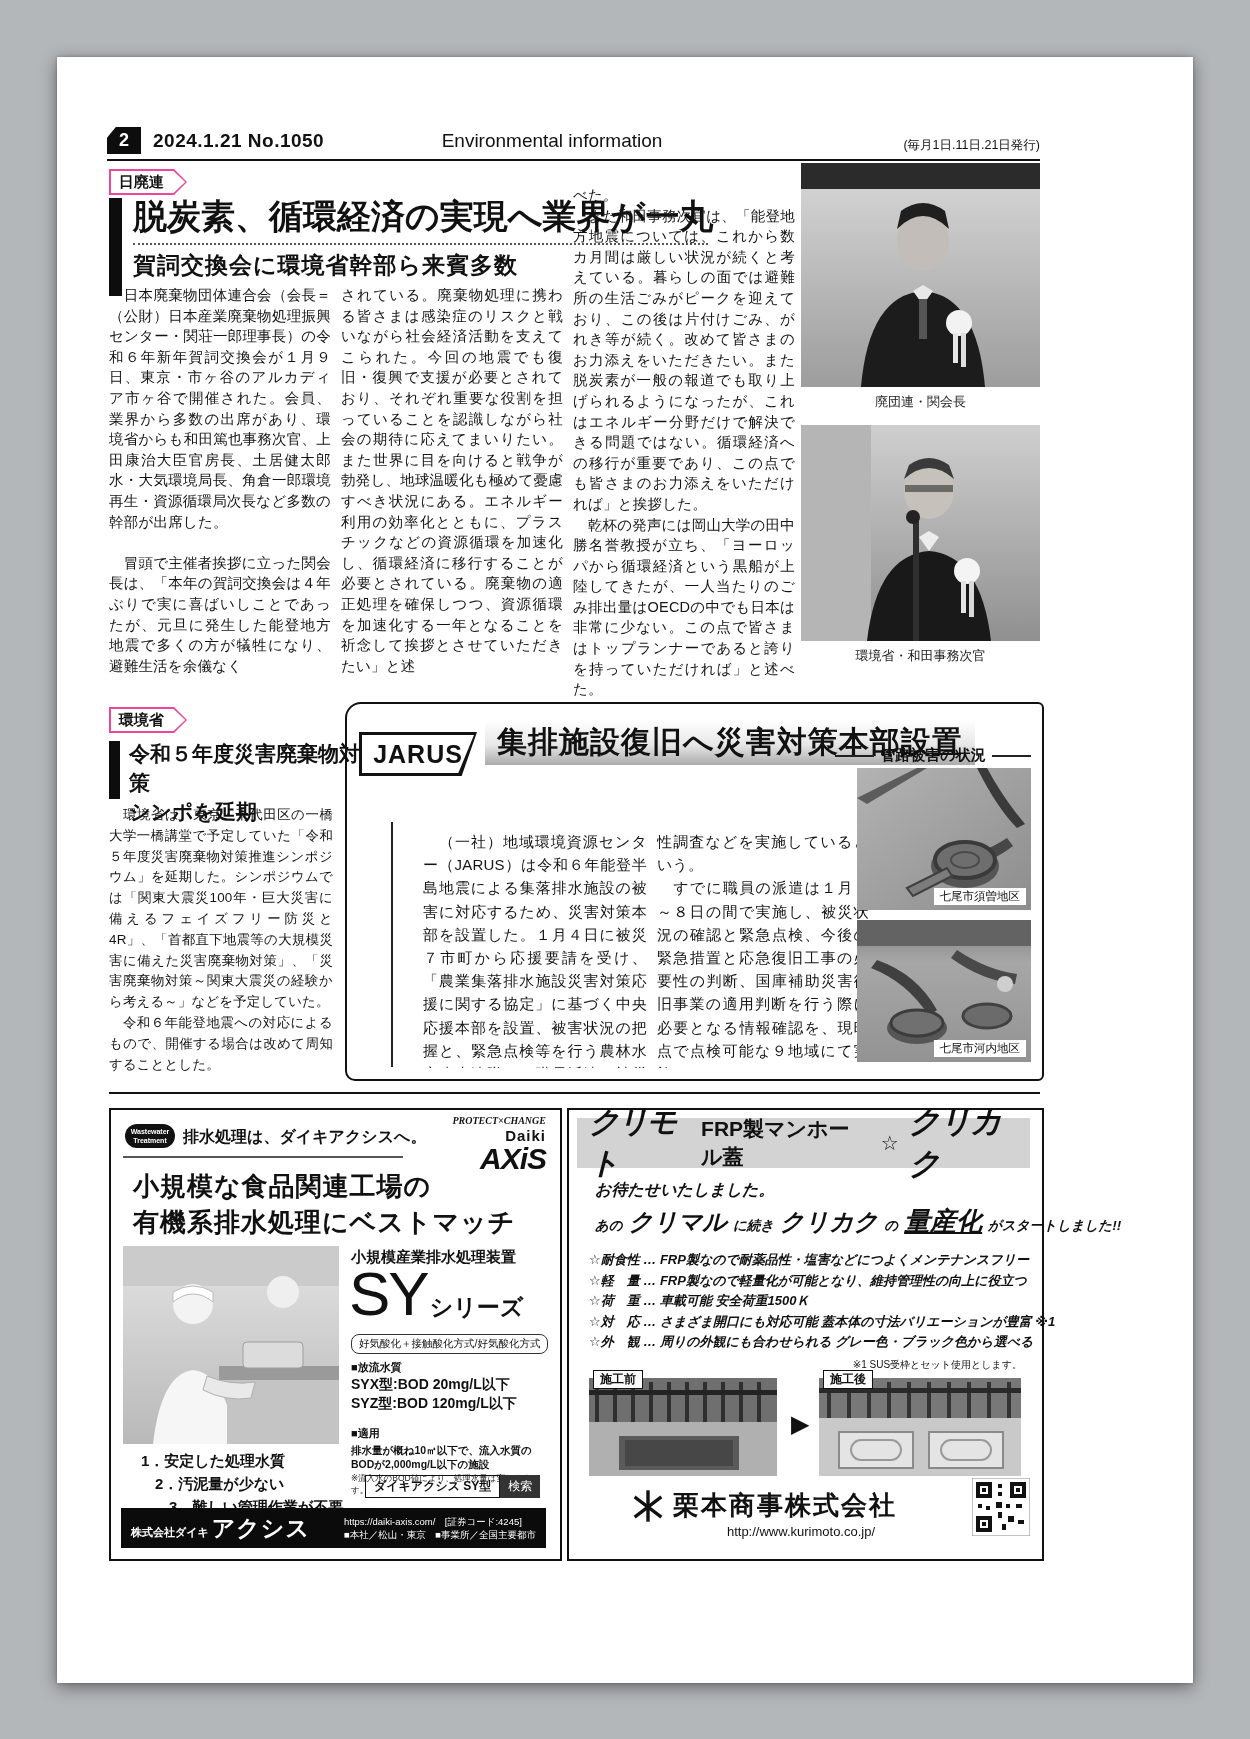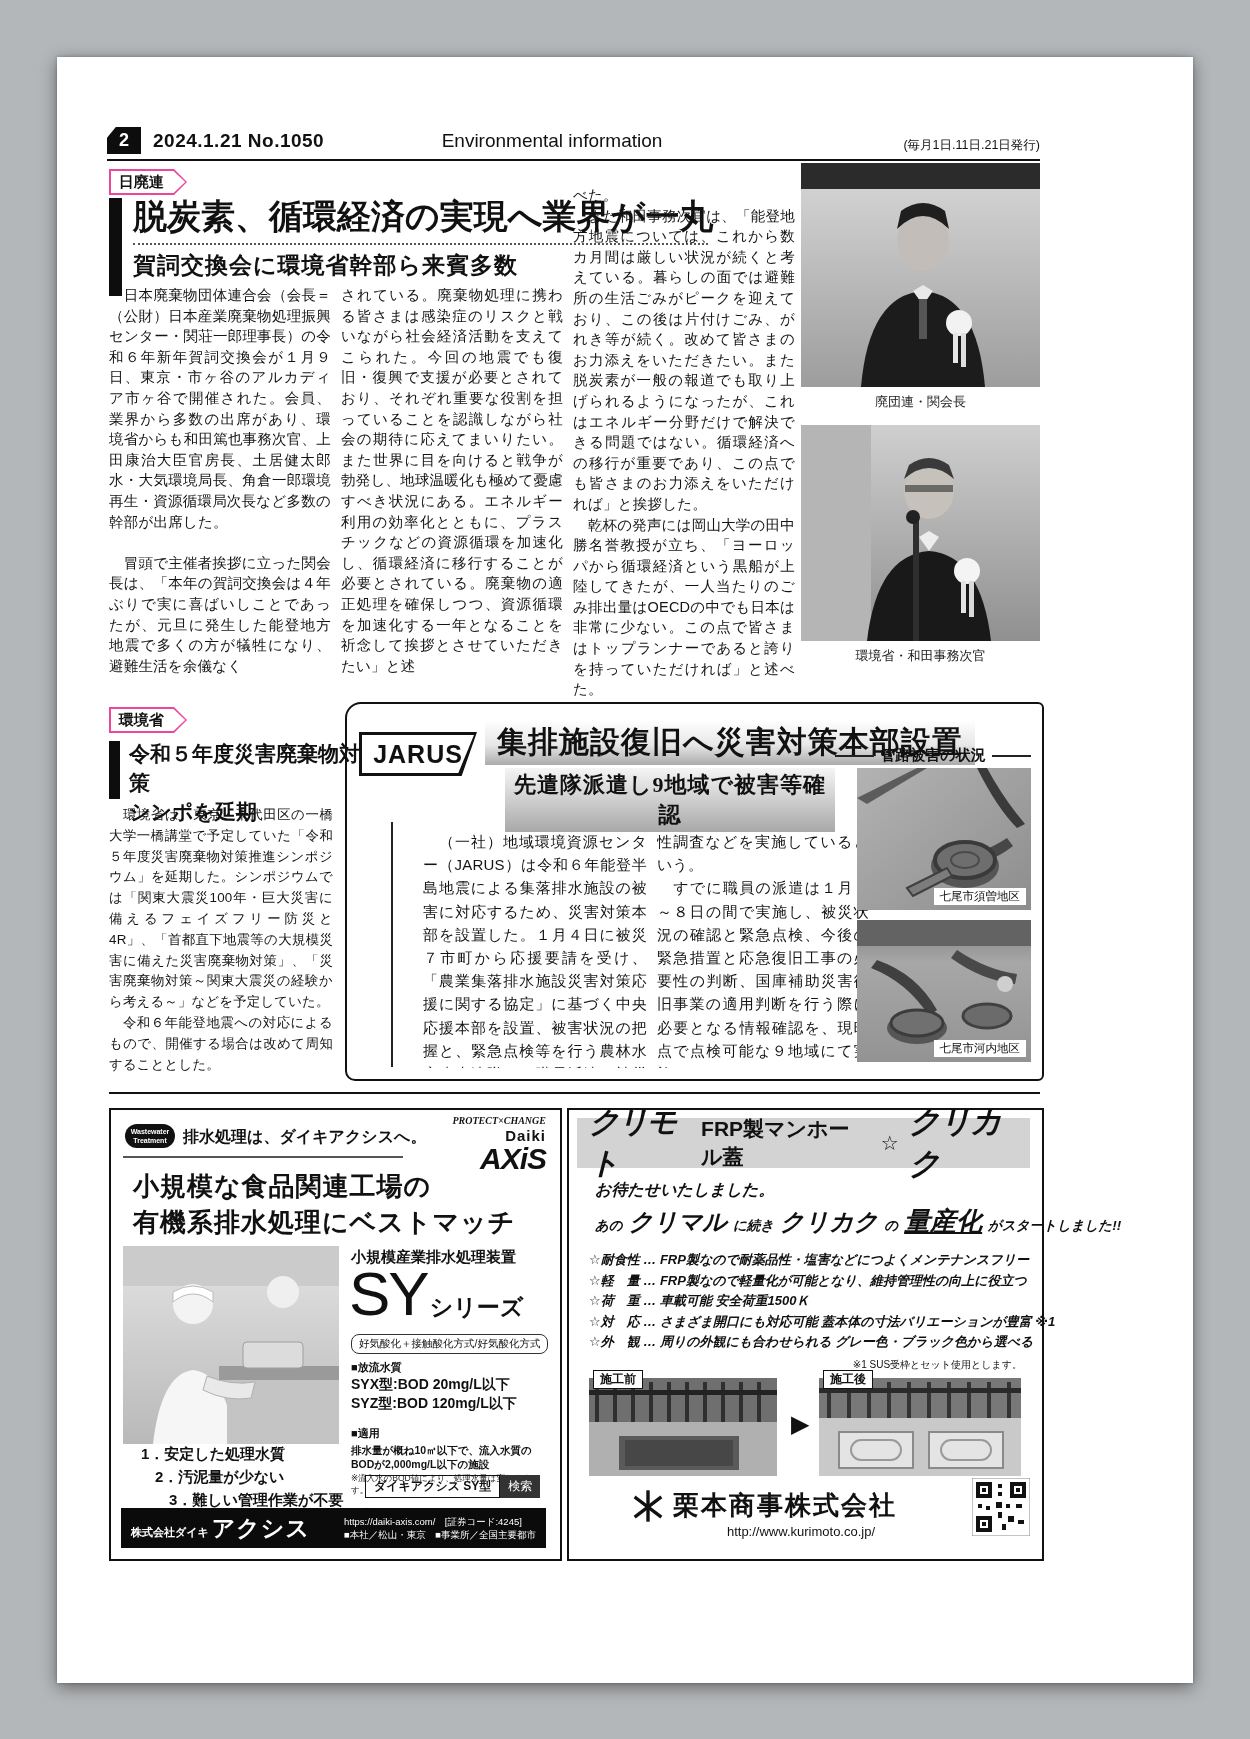--- a/index.html
+++ b/index.html
@@ -97,21 +97,21 @@
     align-items:center;justify-content:center;text-align:center;
   }
   .dx-tagline{position:absolute;left:72px;top:17px;font-size:16px;font-weight:800;}
   .dx-tagrule{position:absolute;left:12px;top:46px;width:280px;height:2px;background:#555;}
   .dx-brand{position:absolute;right:14px;top:6px;text-align:right;line-height:1;}
   .dx-script{font-family:"Liberation Serif","DejaVu Serif",serif;font-style:italic;font-size:10px;font-weight:bold;}
   .dx-daiki{font-size:15px;font-weight:900;letter-spacing:1px;margin-top:2px;}
   .dx-axis{font-size:30px;font-weight:900;font-style:italic;letter-spacing:-1px;margin-top:1px;}
   .dx-headline{position:absolute;left:22px;top:58px;font-size:26px;font-weight:900;line-height:36px;white-space:pre-line;letter-spacing:1px;}
   .dx-photo{position:absolute;left:12px;top:136px;width:216px;height:198px;}
-  .dx-feats{position:absolute;left:30px;top:332px;font-size:15px;font-weight:800;line-height:23px;}
+  .dx-feats{position:absolute;left:30px;top:339px;font-size:15px;font-weight:800;line-height:23px;}
   .dx-feats div:nth-child(2){margin-left:14px;}
   .dx-feats div:nth-child(3){margin-left:28px;}
   .dx-sylabel{position:absolute;left:240px;top:138px;font-size:15px;font-weight:800;}
   .dx-syrow{position:absolute;left:238px;top:148px;display:flex;align-items:baseline;}
   .dx-sy{font-size:62px;font-weight:400;letter-spacing:-2px;}
   .dx-series{font-size:23px;font-weight:900;margin-left:2px;}
   .dx-method{position:absolute;left:240px;top:224px;font-size:10.5px;border:1.2px solid #333;border-radius:8px;padding:2px 7px;}
   .dx-spec-title{font-size:11px;font-weight:900;}
   .dx-spec1{position:absolute;left:240px;top:250px;}
   .dx-spec1 .ln{font-size:14px;font-weight:800;line-height:19px;}
@@ -242,21 +242,20 @@
 シンポを延期</div>
   </div>
   <div class="abs coltext a2-body">　環境省は、東京・千代田区の一橋大学一橋講堂で予定していた「令和５年度災害廃棄物対策推進シンポジウム」を延期した。シンポジウムでは「関東大震災100年・巨大災害に備えるフェイズフリー防災と4R」、「首都直下地震等の大規模災害に備えた災害廃棄物対策」、「災害廃棄物対策～関東大震災の経験から考える～」などを予定していた。
 　令和６年能登地震への対応によるもので、開催する場合は改めて周知することとした。</div>
 
   <div class="abs jbox">
     <div class="jtag">
       <div class="in">JARUS</div>
     </div>
     <div class="jheadline">集排施設復旧へ災害対策本部設置</div>
-    <div class="jsubhead">先遣隊派遣し9地域で被害等確認</div>
     <div class="jphotos-header">
       <span class="dash"></span>
       <span>管路被害の状況</span>
       <span class="dash"></span>
     </div>
     <div class="jvline"></div>
     <div class="jcol coltext" style="left:76px;width:224px;">　（一社）地域環境資源センター（JARUS）は令和６年能登半島地震による集落排水施設の被害に対応するため、災害対策本部を設置した。１月４日に被災７市町から応援要請を受け、「農業集落排水施設災害対策応援に関する協定」に基づく中央応援本部を設置、被害状況の把握と、緊急点検等を行う農林水産省先遣隊への職員派遣、被災地以外からの職員派遣と資機材提供の可能</div>
     <div class="jcol coltext" style="left:310px;width:212px;">性調査などを実施しているという。
 　すでに職員の派遣は１月５～８日の間で実施し、被災状況の確認と緊急点検、今後の緊急措置と応急復旧工事の必要性の判断、国庫補助災害復旧事業の適用判断を行う際に必要となる情報確認を、現時点で点検可能な９地域にて実施した。</div>
 

